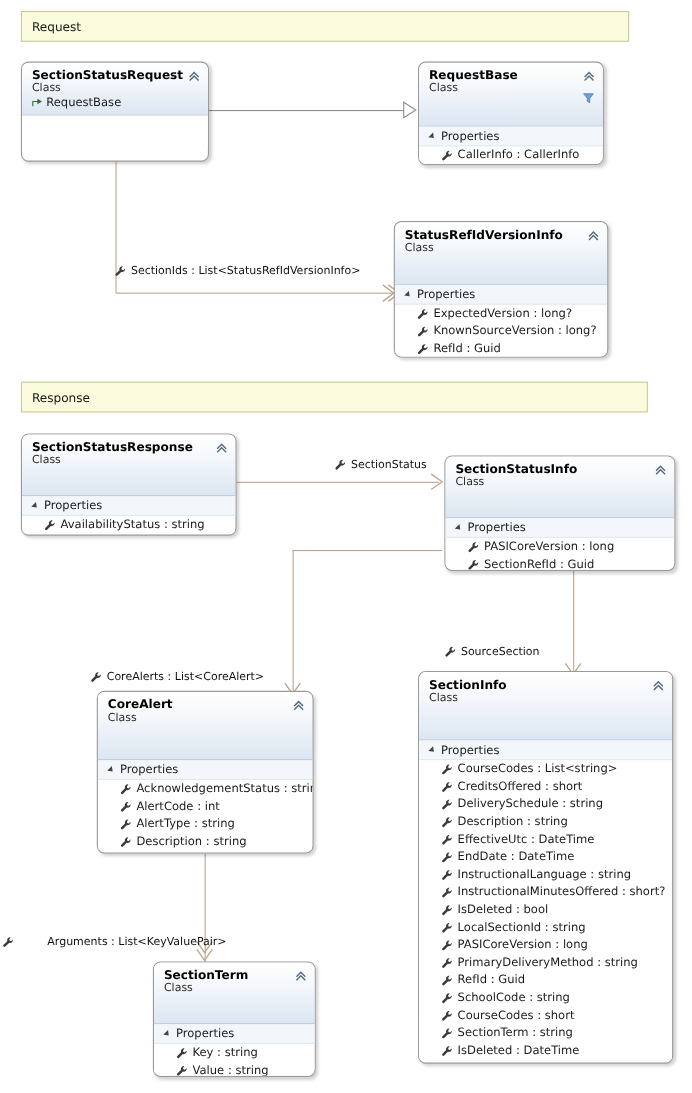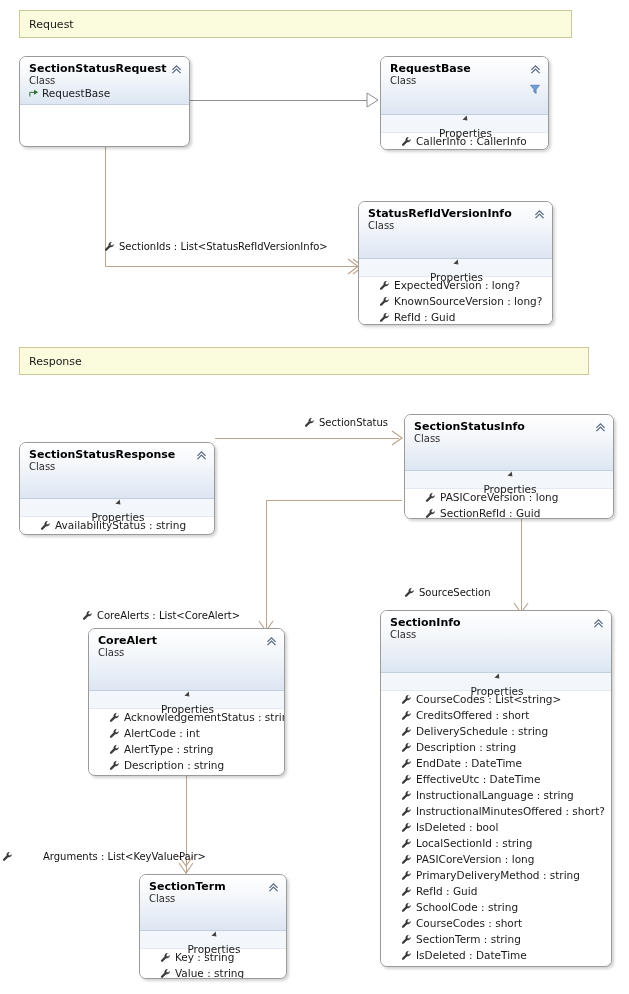--- a/index.html
+++ b/index.html
@@ -87,21 +87,20 @@
   .cmp-row {
     display: flex;
     align-items: center;
     gap: 5px;
     padding: 1px 6px 1px 8px;
     background: #f3f6fa;
     border-bottom: 1px solid #e3e9f1;
     font-size: 10.5px;
     color: #1a1a1a;
     height: 15px;
-    flex-direction: column;
   }
   .prop-row {
     display: flex;
     align-items: center;
     gap: 4px;
     padding: 0 6px 0 20px;
     font-size: 10.5px;
     color: #1a1a1a;
     height: 16px;
     white-space: nowrap;
@@ -296,21 +295,21 @@
     </div>
     <div class="prop-row">
       <svg class="wr" viewBox="0 0 16 16">
           <path d="M11.3 1.6a4 4 0 0 0-4.6 5.1L1.8 11.6a1.6 1.6 0 0 0 2.3 2.3l4.9-4.9a4 4 0 0 0 5.1-4.6l-2.3 2.3-2-.5-.5-2z" fill="#3a3a3a"></path>
         </svg>
       <span>RefId : Guid</span>
     </div>
   </div>
 </div>
 
-<div class="clsbox" style="left:19px; top:394px; width:196px; height:93px;margin-top:48px;">
+<div class="clsbox" style="left:19px; top:394px; width:196px; height:93px;">
   <div class="cls-head" style="height:46px;">
     <div class="cls-title">SectionStatusResponse</div>
     <div class="cls-stereo">Class</div>
     <svg class="chev" viewBox="0 0 16 16">
       <path d="M3 8.5 L8 3.5 L13 8.5" stroke="#5a6b80" stroke-width="1.6" fill="none"></path>
       <path d="M3 12.5 L8 7.5 L13 12.5" stroke="#5a6b80" stroke-width="1.6" fill="none"></path>
     </svg>
   </div>
   <div class="cls-body">
     <div class="cmp-row">
@@ -431,27 +430,27 @@
     <div class="prop-row">
         <svg class="wr" viewBox="0 0 16 16">
           <path d="M11.3 1.6a4 4 0 0 0-4.6 5.1L1.8 11.6a1.6 1.6 0 0 0 2.3 2.3l4.9-4.9a4 4 0 0 0 5.1-4.6l-2.3 2.3-2-.5-.5-2z" fill="#3a3a3a"></path>
         </svg>
         <span>Description : string</span>
       </div>
     <div class="prop-row">
         <svg class="wr" viewBox="0 0 16 16">
           <path d="M11.3 1.6a4 4 0 0 0-4.6 5.1L1.8 11.6a1.6 1.6 0 0 0 2.3 2.3l4.9-4.9a4 4 0 0 0 5.1-4.6l-2.3 2.3-2-.5-.5-2z" fill="#3a3a3a"></path>
         </svg>
+        <span>EffectiveUtc : DateTime</span>
+      </div>
+    <div class="prop-row">
+        <svg class="wr" viewBox="0 0 16 16">
+          <path d="M11.3 1.6a4 4 0 0 0-4.6 5.1L1.8 11.6a1.6 1.6 0 0 0 2.3 2.3l4.9-4.9a4 4 0 0 0 5.1-4.6l-2.3 2.3-2-.5-.5-2z" fill="#3a3a3a"></path>
+        </svg>
         <span>EndDate : DateTime</span>
-      </div>
-    <div class="prop-row">
-        <svg class="wr" viewBox="0 0 16 16">
-          <path d="M11.3 1.6a4 4 0 0 0-4.6 5.1L1.8 11.6a1.6 1.6 0 0 0 2.3 2.3l4.9-4.9a4 4 0 0 0 5.1-4.6l-2.3 2.3-2-.5-.5-2z" fill="#3a3a3a"></path>
-        </svg>
-        <span>EffectiveUtc : DateTime</span>
       </div>
     <div class="prop-row">
         <svg class="wr" viewBox="0 0 16 16">
           <path d="M11.3 1.6a4 4 0 0 0-4.6 5.1L1.8 11.6a1.6 1.6 0 0 0 2.3 2.3l4.9-4.9a4 4 0 0 0 5.1-4.6l-2.3 2.3-2-.5-.5-2z" fill="#3a3a3a"></path>
         </svg>
         <span>InstructionalLanguage : string</span>
       </div>
     <div class="prop-row">
         <svg class="wr" viewBox="0 0 16 16">
           <path d="M11.3 1.6a4 4 0 0 0-4.6 5.1L1.8 11.6a1.6 1.6 0 0 0 2.3 2.3l4.9-4.9a4 4 0 0 0 5.1-4.6l-2.3 2.3-2-.5-.5-2z" fill="#3a3a3a"></path>

